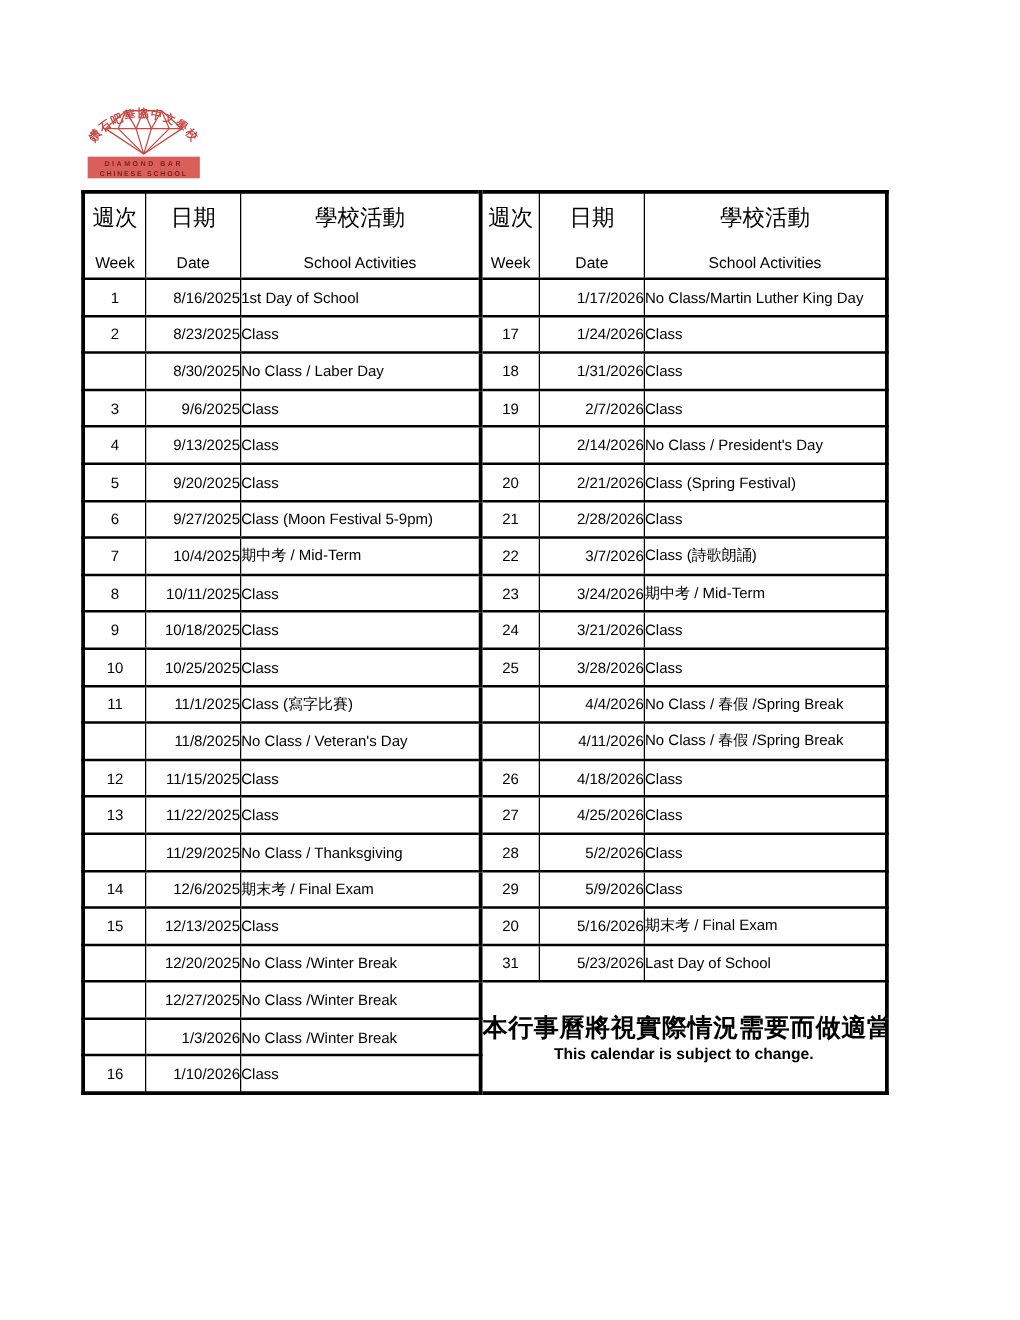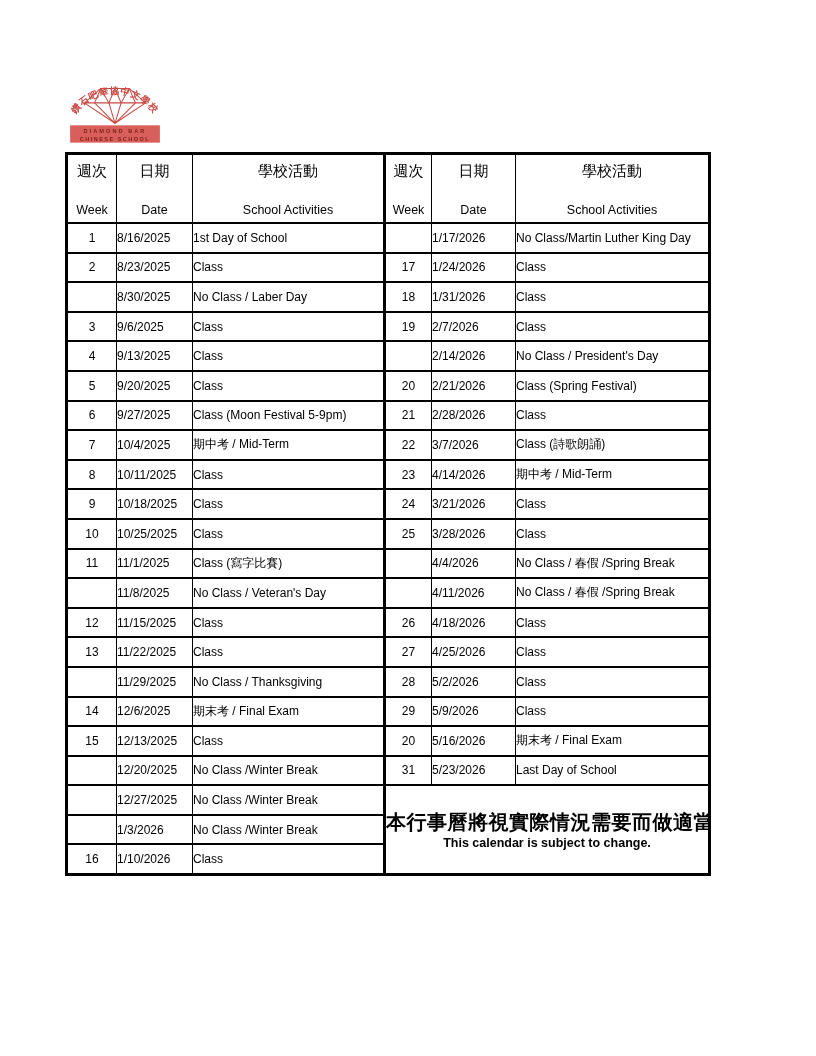--- a/index.html
+++ b/index.html
@@ -27,25 +27,25 @@
     padding:0; overflow:hidden; white-space:nowrap;
     font-size:12px; vertical-align:middle;
   }
   table.cal .div { border-left:3px solid #000; }   
   table.cal thead tr { height:67px; }
   table.cal tbody tr { height:29.6px; }
 
   th.hcell { font-weight:normal; }
   .hwrap { display:flex; flex-direction:column; justify-content:space-between;
            height:55px; padding:7px 0 5px 0; }
-  .h-zh { font-size:15px;font-family:Liberation Serif, serif; }
+  .h-zh { font-size:18px;font-family:Liberation Serif, serif; }
   .h-en { font-size:12.5px; }
 
   td.wk  { text-align:center; }
-  td.dt  { text-align:left; }
+  td.dt  { text-align:right; }
   td.act { text-align:left; padding-left:4px; }
 
   td.note-cell { vertical-align:top; padding:5px 2px 0 2px; white-space:normal; }
   .note-zh { font-size:20px; font-weight:bold; text-align:left; letter-spacing:0.5px; }
   .note-en { font-size:12.5px; font-weight:bold; text-align:center; }
 </style>
 </head>
 <body>
 
 <div class="page">
@@ -181,21 +181,21 @@
           <td class="act">期中考 / Mid-Term</td>
           <td class="wk div">22</td>
           <td class="dt">3/7/2026</td>
           <td class="act">Class  (詩歌朗誦)</td>
         </tr>
         <tr>
           <td class="wk">8</td>
           <td class="dt">10/11/2025</td>
           <td class="act">Class</td>
           <td class="wk div">23</td>
-          <td class="dt">4/14/2026</td>
+          <td class="dt">3/24/2026</td>
           <td class="act">期中考 / Mid-Term</td>
         </tr>
         <tr>
           <td class="wk">9</td>
           <td class="dt">10/18/2025</td>
           <td class="act">Class</td>
           <td class="wk div">24</td>
           <td class="dt">3/21/2026</td>
           <td class="act">Class</td>
         </tr>

